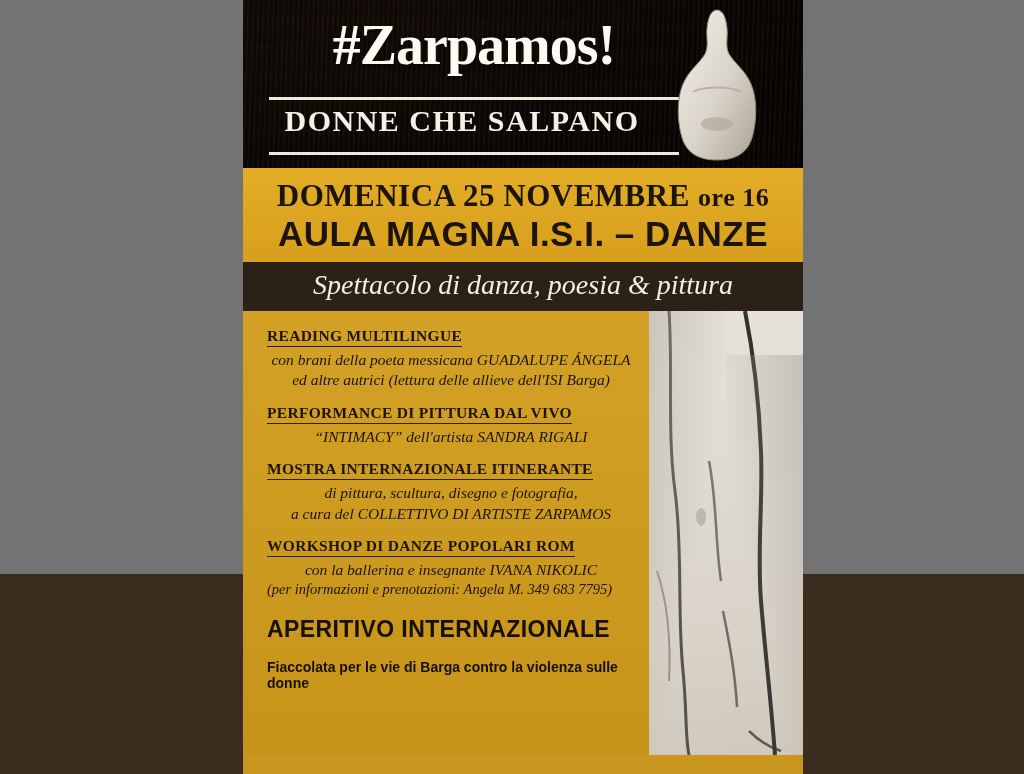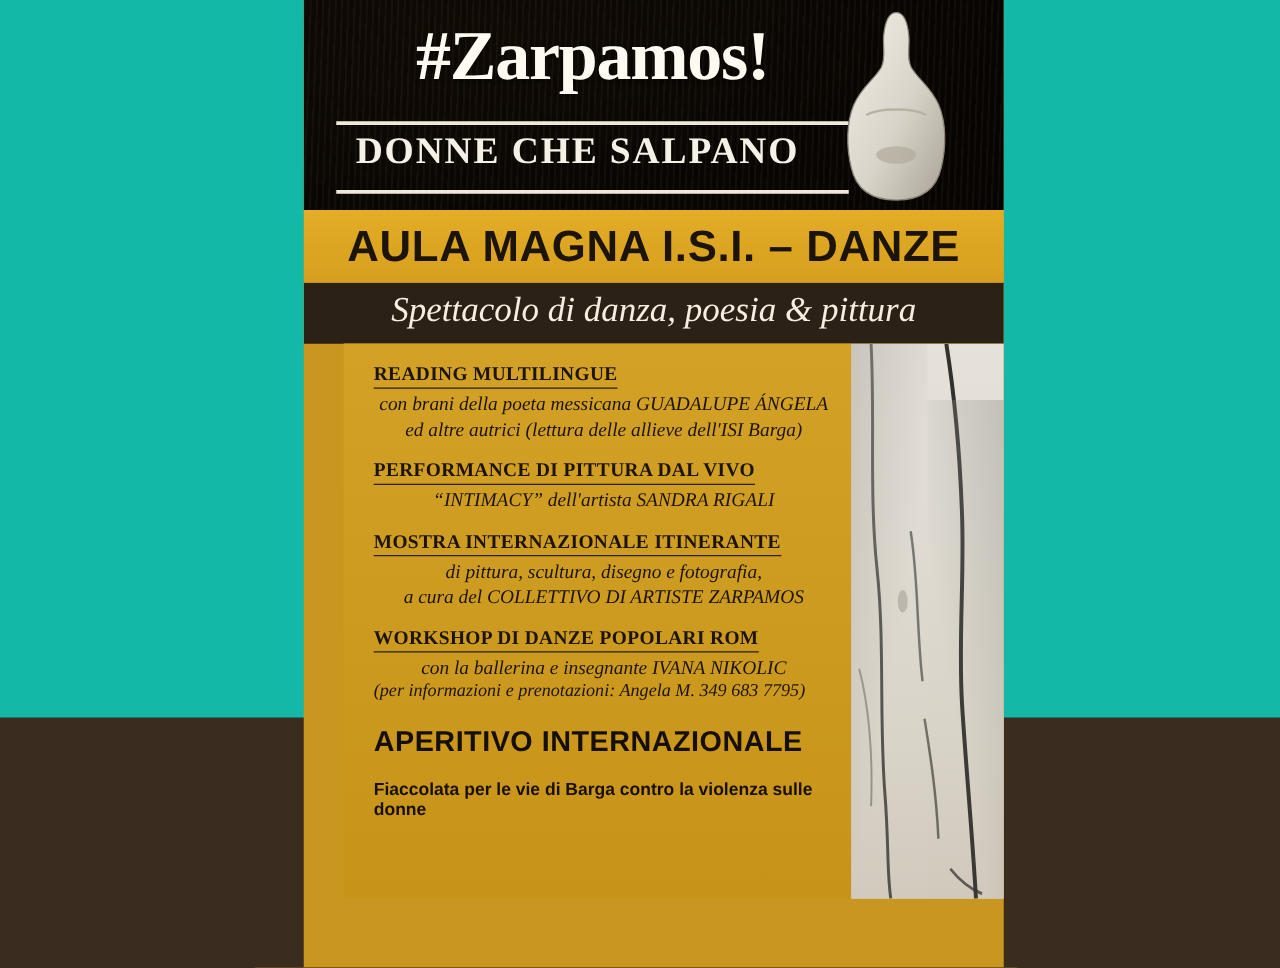--- a/index.html
+++ b/index.html
@@ -10,21 +10,21 @@
   body {
     width: 1024px;
     height: 774px;
     overflow: hidden;
     font-family: "Liberation Serif", serif;
   }
   .stage {
     position: relative;
     width: 1024px;
     height: 574px;
-    background: #14b8a6;
+    background: #737373;
   }
   
   .poster {
     position: absolute;
     left: 243px;
     top: 0;
     width: 560px;
     height: 774px;
     background: #c9961f;
     overflow: hidden;
@@ -129,21 +129,20 @@
     font-size: 28px;
     font-family: "Liberation Serif", serif;
   }
 
   
   .body-row {
     position: relative;
     display: flex;
     height: 444px;
     background: #c9961f;
-    margin-left: 32px;
   }
   .col-left {
     width: 406px;
     background: #cf9e22;
     background-image: linear-gradient(180deg, #d2a126 0%, #c79419 100%);
     padding: 16px 14px 8px 24px;
     box-sizing: border-box;
   }
   .col-right {
     flex: 1;
@@ -240,20 +239,24 @@
         <path d="M58 4 C64 4 67 12 68 22 C69 32 66 40 70 48 C76 58 86 64 92 78
                  C98 92 98 112 94 128 C90 146 78 154 58 154 C38 154 26 146 22 128
                  C18 112 18 92 24 78 C30 64 40 58 46 48 C50 40 47 32 48 22
                  C49 12 52 4 58 4 Z" fill="url(#stone)" stroke="#8d8578" stroke-width="1"></path>
         <ellipse cx="58" cy="118" rx="16" ry="7" fill="#b3ac9e" opacity="0.75"></ellipse>
         <path d="M34 86 C44 80 72 80 82 86" fill="none" stroke="#b9b2a4" stroke-width="2"></path>
       </svg>
     </div>
 
     <div class="dateband">
+      <div class="line1">
+        <span>DOMENICA 25 NOVEMBRE</span>
+        <span class="small">ore 16</span>
+      </div>
       <div class="line2">AULA MAGNA I.S.I. – DANZE</div>
     </div>
 
     <div class="tagband">
       <div class="tag">Spettacolo di danza, poesia &amp; pittura</div>
     </div>
 
     <div class="body-row">
       <div class="col-left">
 

